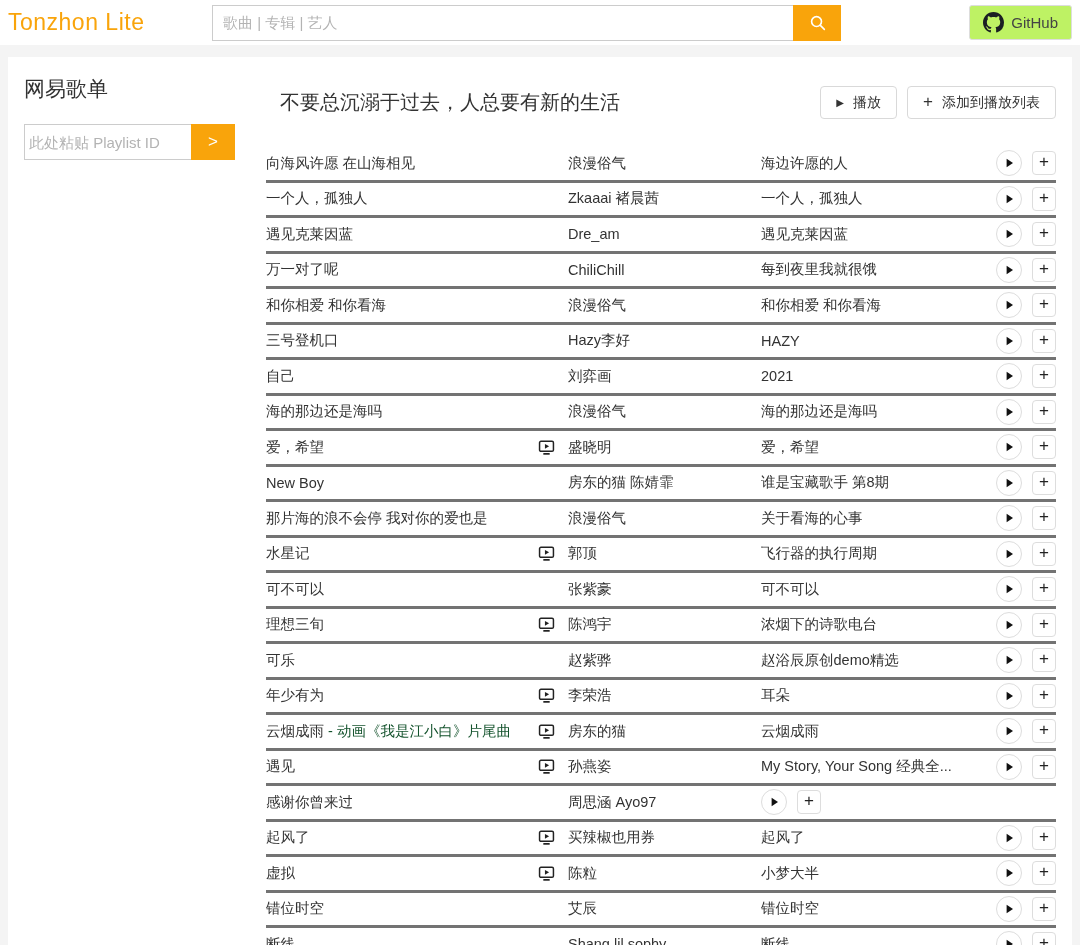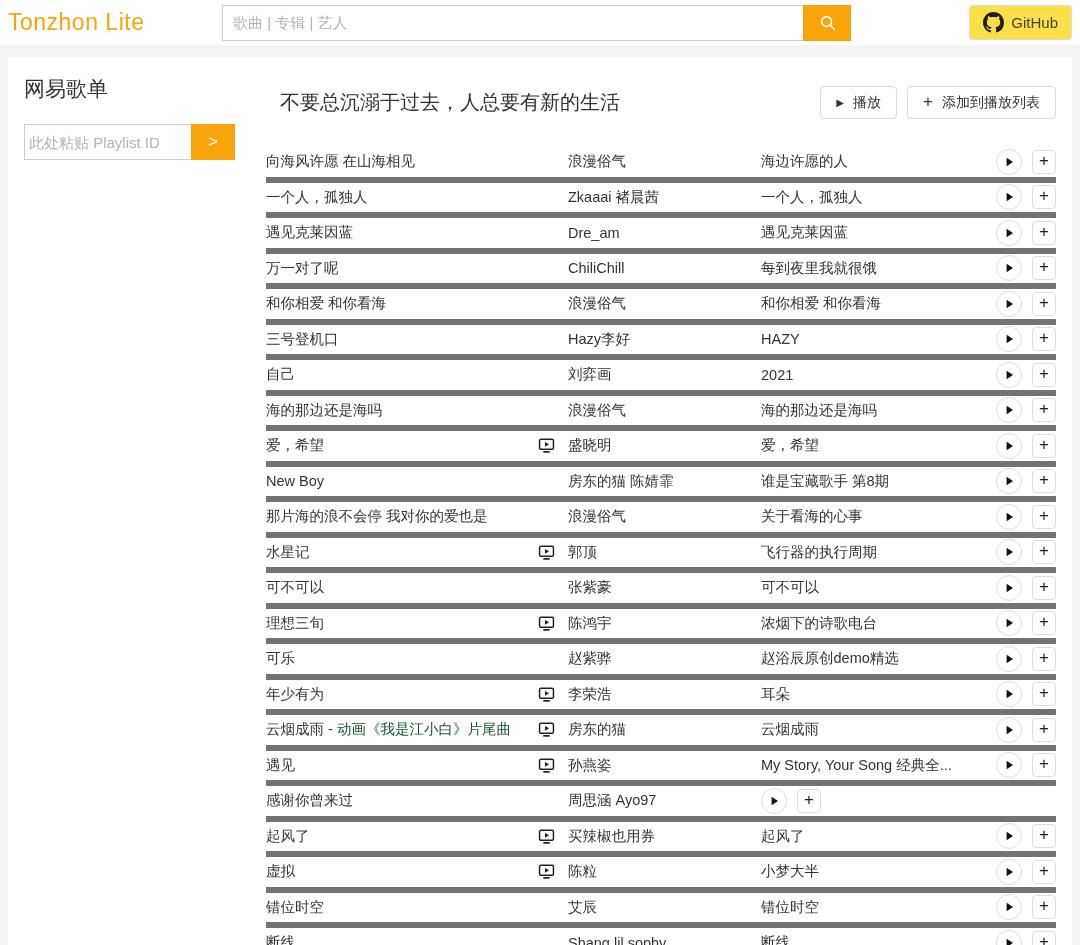--- a/index.html
+++ b/index.html
@@ -14,37 +14,37 @@
   
   .app-header {
     position: relative; height: 45px; background: #fff;
     display: flex; align-items: center;
   }
   .logo {
     margin-left: 8px; font-size: 23px; color: #f9a40b; letter-spacing: .5px;
     cursor: pointer;
   }
   .search-bar {
-    position: absolute; left: 222px; top: 50%; transform: translateY(-50%);
+    position: absolute; left: 212px; top: 50%; transform: translateY(-50%);
     display: flex; height: 36px;
   }
   .search-input {
     width: 581px; height: 36px; border: 1px solid #ccc; border-right: none;
     padding: 0 10px; font-size: 15px; outline: none; color: #333;
     font-family: "Liberation Sans", sans-serif;
   }
   .search-input::placeholder { color: #b3b3b3; }
   .search-btn {
     width: 48px; height: 36px; border: none; background: #f9a40b;
     display: flex; align-items: center; justify-content: center; cursor: pointer;
   }
   .github-btn {
     margin-left: auto; margin-right: 8px; height: 35px;
     display: flex; align-items: center; gap: 7px;
-    background: #fde047; border: 1px solid #ddd; border-radius: 3px;
+    background: #bef264; border: 1px solid #ddd; border-radius: 3px;
     padding: 0 13px; font-size: 15px; color: #444; cursor: pointer;
     font-family: "Liberation Sans", sans-serif;
   }
 
   
   .content-card {
     margin: 12px 8px 0 8px; background: #fff;
     display: flex; min-height: 1000px;
   }
 
@@ -75,21 +75,21 @@
     font-family: "Liberation Sans", sans-serif; white-space: nowrap;
   }
   .hdr-btn + .hdr-btn { margin-left: 10px; }
   .hdr-btn .tri { font-size: 10px; }
   .hdr-btn .plus { font-size: 17px; font-weight: 300; margin-top: -1px; }
 
   
   .song-list { margin-top: 17px; }
   .song-row {
     display: flex; align-items: center; height: 35.5px;
-    border-bottom: 6px solid #737373; font-size: 14.5px;
+    border-bottom: 3px solid #737373; font-size: 14.5px;
   }
   .cell-name { width: 272px; white-space: nowrap; overflow: hidden; flex-shrink: 0; }
   .song-sub { color: #14532d; }
   .cell-mv { width: 30px; flex-shrink: 0; display: flex; align-items: center; }
   .cell-artist { width: 193px; white-space: nowrap; overflow: hidden; flex-shrink: 0; }
   .cell-album { flex: 1; min-width: 0; white-space: nowrap; overflow: hidden; }
   .cell-controls { display: flex; align-items: center; gap: 10px; flex-shrink: 0; }
   .row-play-btn {
     width: 26px; height: 26px; border-radius: 50%; border: 1px solid #ddd;
     background: #fff; cursor: pointer; display: flex; align-items: center;

